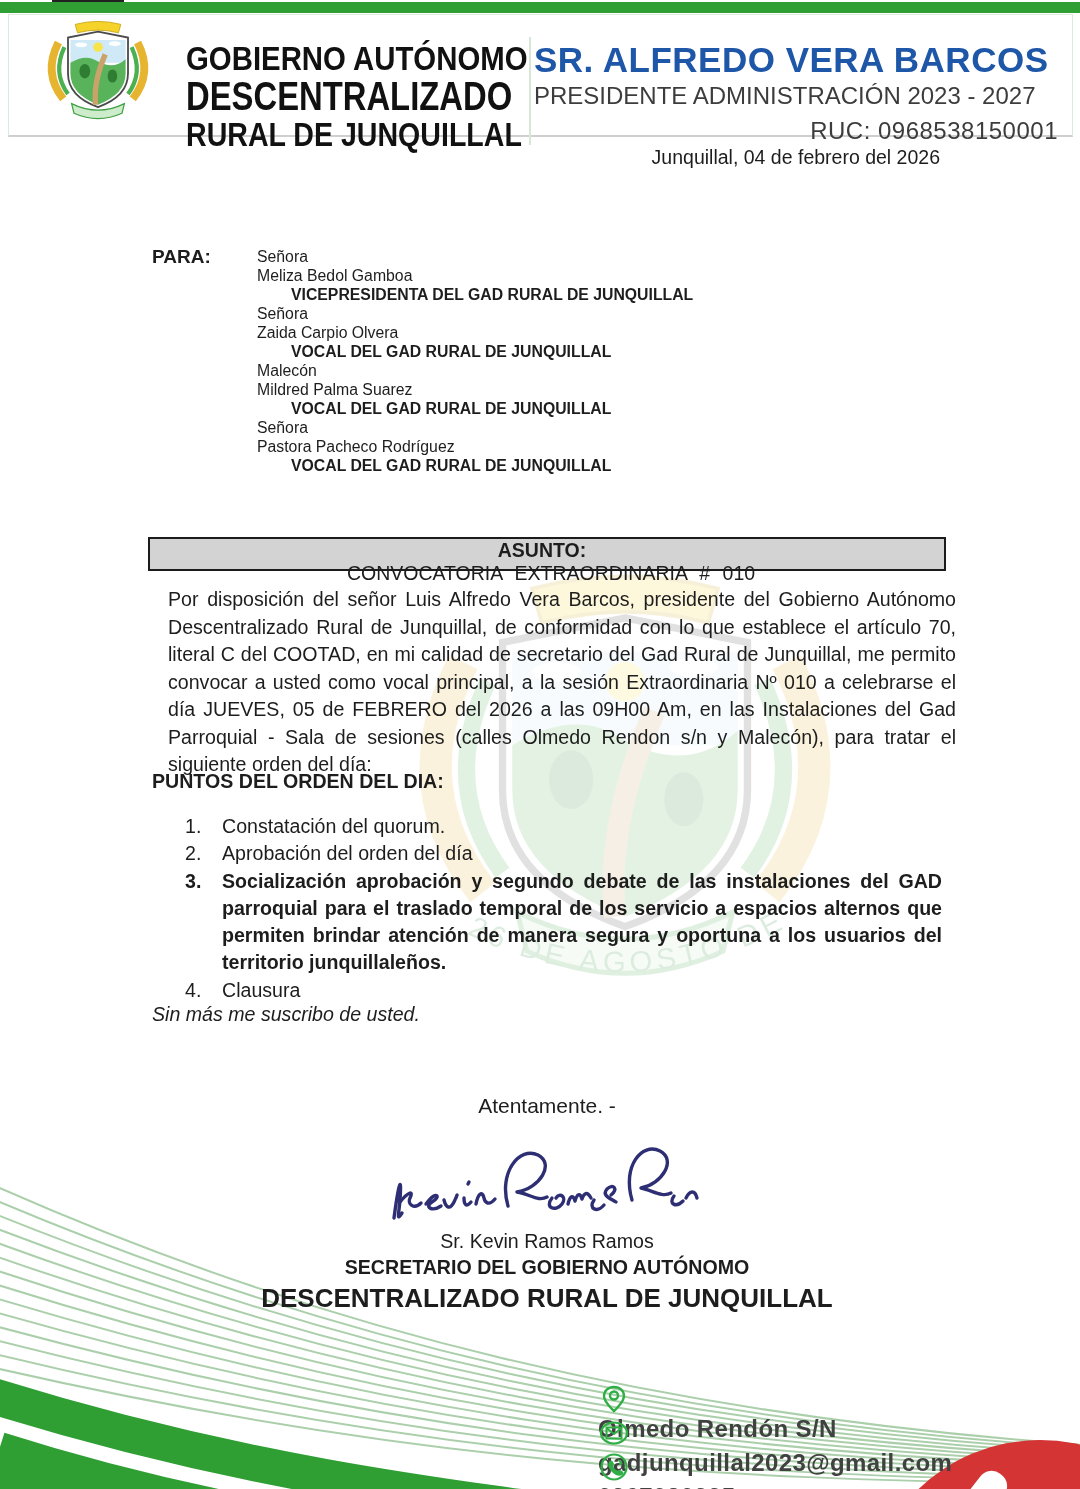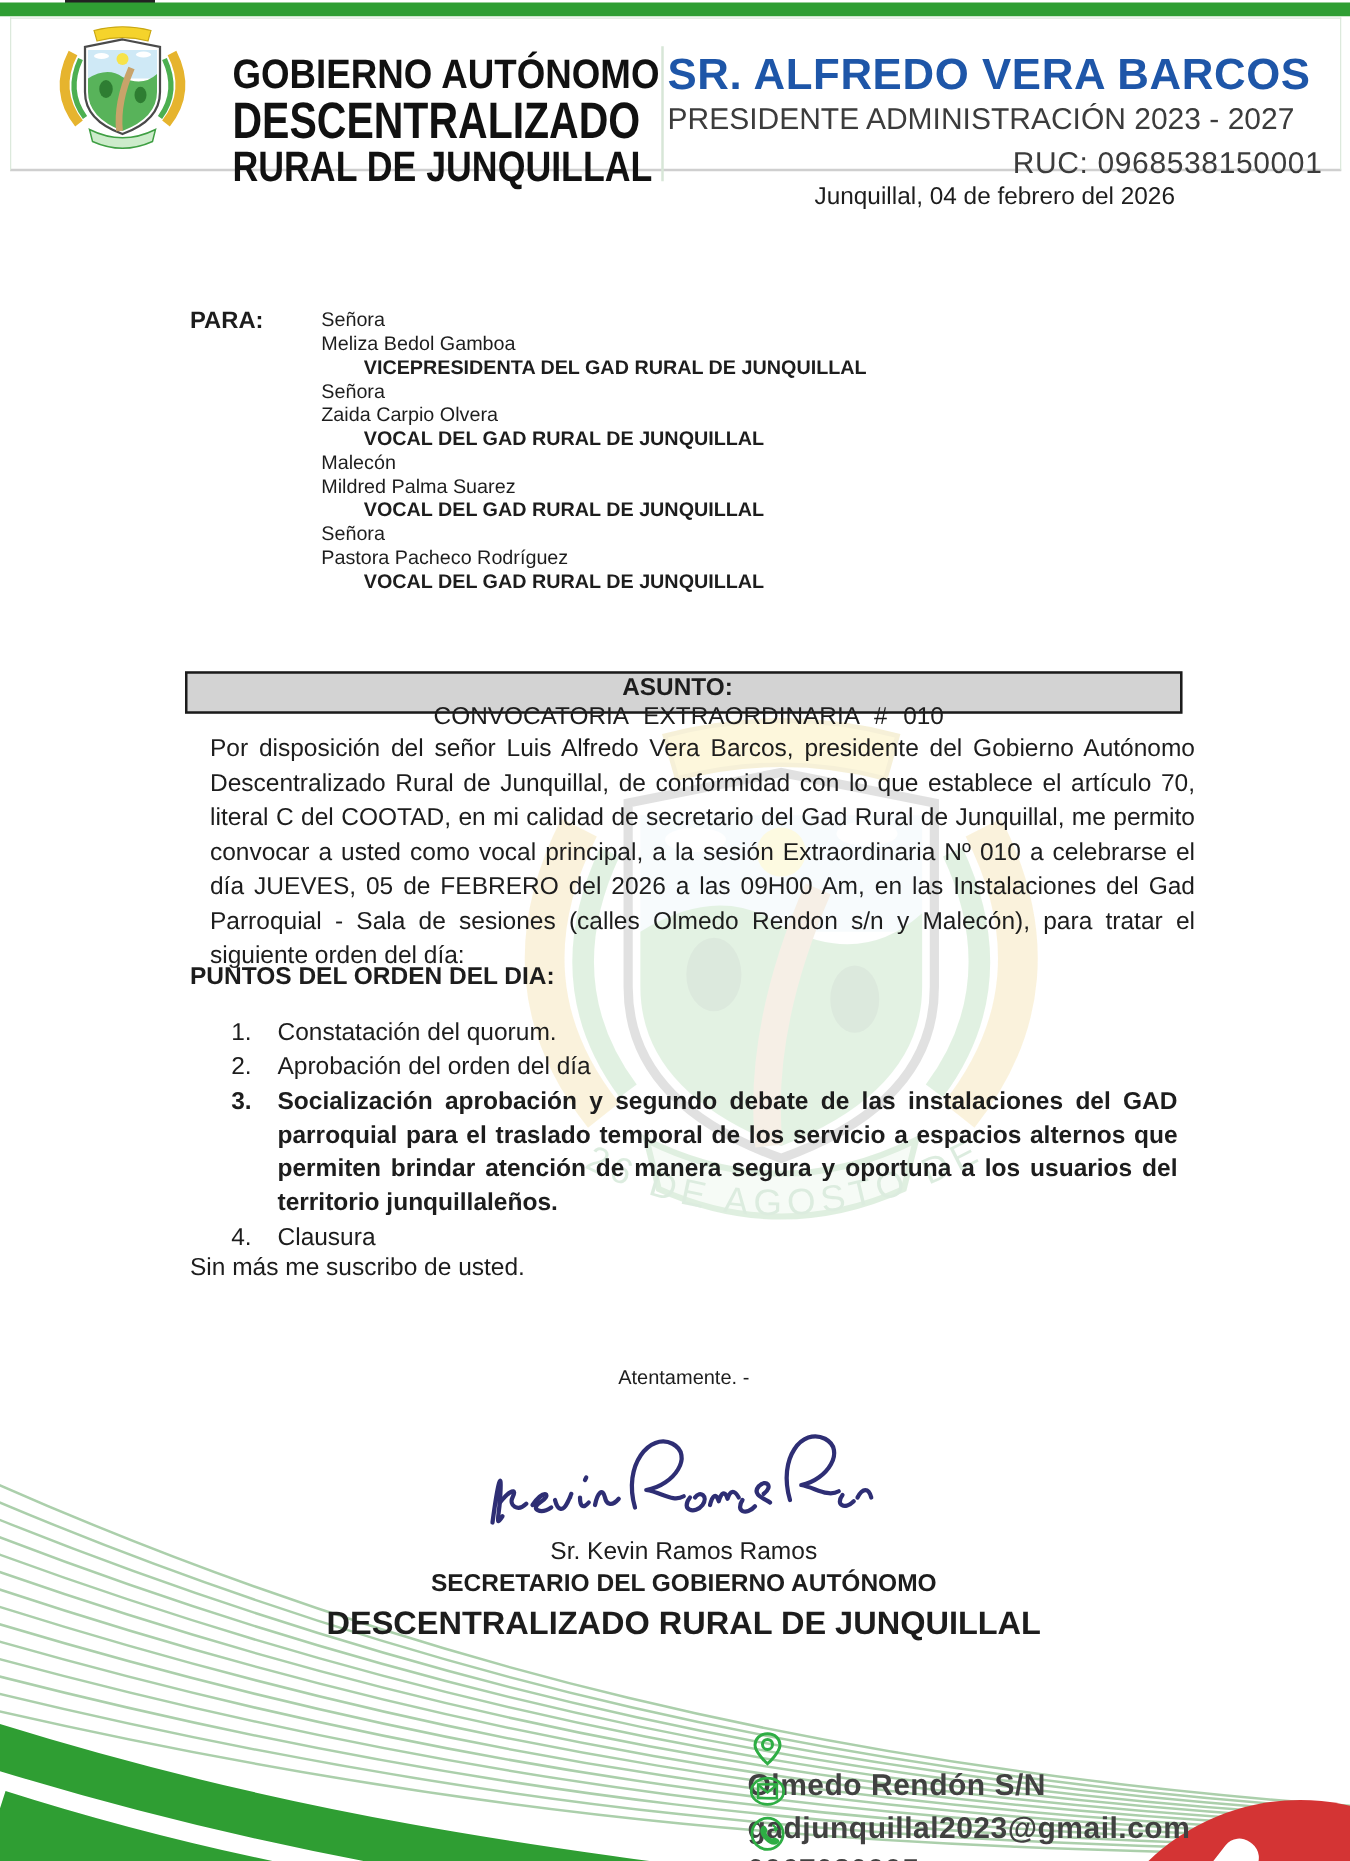--- a/index.html
+++ b/index.html
@@ -35,22 +35,22 @@
   .asunto-label{font-weight:bold;margin-right:18px;}
   .asunto-value{word-spacing:7px;}
   .body-par{position:absolute;left:152px;top:586px;width:788px;font-size:19.6px;
     line-height:27.5px;text-align:justify;margin-left:16px;}
   .agenda-title{position:absolute;left:152px;top:770px;font-size:19.6px;font-weight:bold;}
   .agenda{position:absolute;left:185px;top:813px;width:757px;}
   .agenda-item{display:flex;font-size:19.6px;line-height:27.3px;}
   .agenda-item .num{width:37px;flex:0 0 37px;}
   .agenda-item .txt{flex:1;text-align:justify;}
   .agenda-item.bold{font-weight:bold;}
-  .closing{position:absolute;left:152px;top:1003px;font-size:19.6px;}
-  .salute{position:absolute;left:152px;top:1094px;width:790px;text-align:center;font-size:16px;}
+  .closing{position:absolute;left:152px;top:1003px;font-size:19.6px;font-style:italic;}
+  .salute{position:absolute;left:152px;top:1094px;width:790px;text-align:center;font-size:21px;}
   .signature{position:absolute;left:380px;top:1140px;width:320px;height:100px;}
   .signer-name{position:absolute;left:152px;top:1230px;width:790px;text-align:center;font-size:19.6px;}
   .signer-t1{position:absolute;left:152px;top:1256px;width:790px;text-align:center;
     font-size:19.6px;font-weight:bold;}
   .signer-t2{position:absolute;left:152px;top:1283px;width:790px;text-align:center;
     font-size:26px;font-weight:bold;}
   
   .footer{position:absolute;left:598px;top:1383px;z-index:5;}
   .f-row{display:flex;align-items:flex-start;height:34px;flex-direction:column;}
   .f-icon{width:32px;height:32px;flex:0 0 32px;margin-right:12px;}

